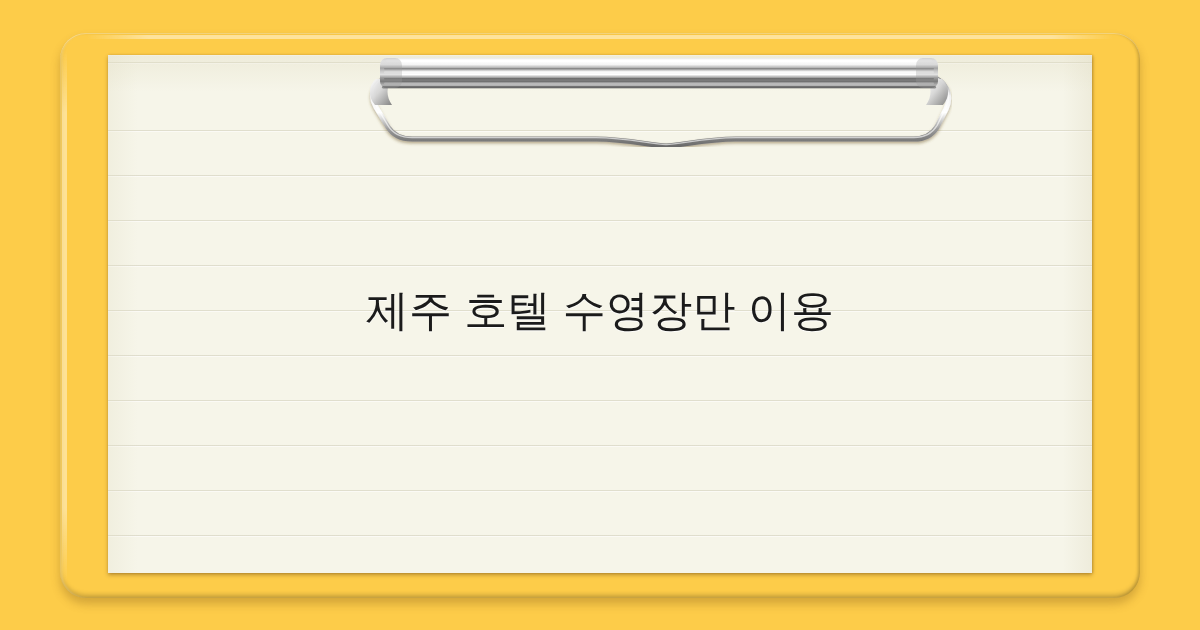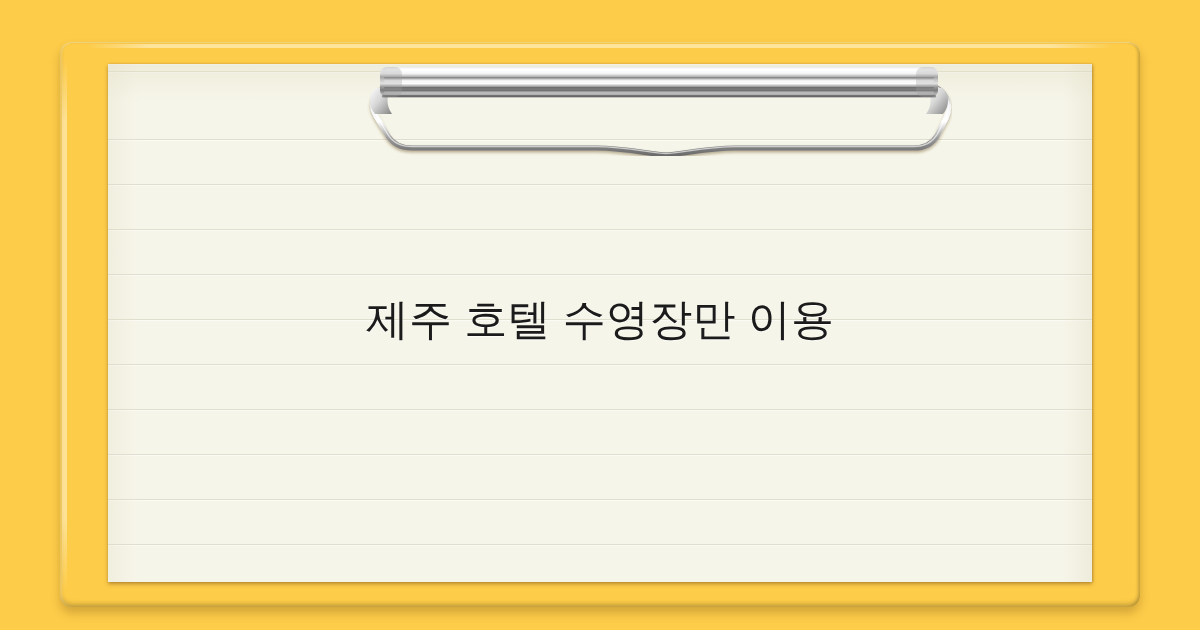--- a/index.html
+++ b/index.html
@@ -20,24 +20,24 @@
     position: relative;
     width: 1200px;
     height: 630px;
     background: #fdcc49;
   }
 
   
   #clipboard {
     position: absolute;
     left: 60px;
-    top: 42px;
+    top: 33px;
     width: 1080px;
     height: 565px;
-    border-radius: 12px;
+    border-radius: 26px;
     background:
       linear-gradient(180deg,
         #a9六 0%,
         #a96a2c 0%,
         #a96a2c 80%,
         #8f5524 95%,
         #7d4a1f 100%);
     box-shadow:
       0 6px 10px rgba(120, 80, 20, 0.30),
       inset 0 1px 0 rgba(255, 255, 255, 0.28),

